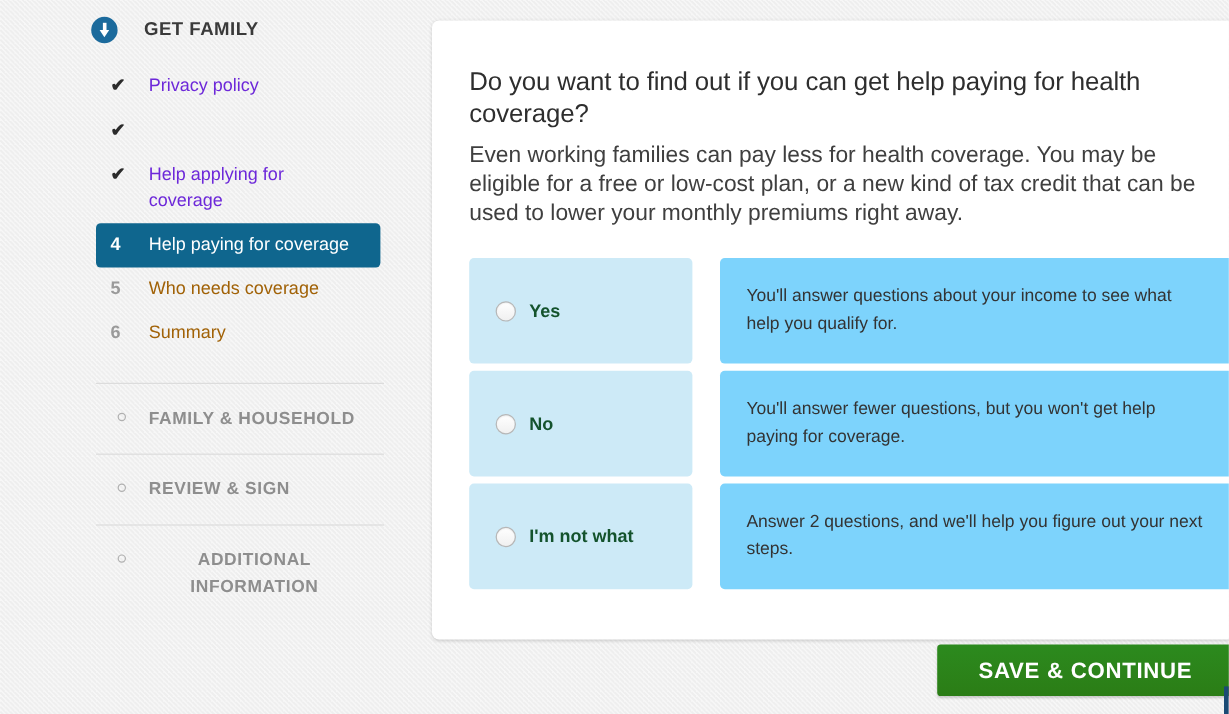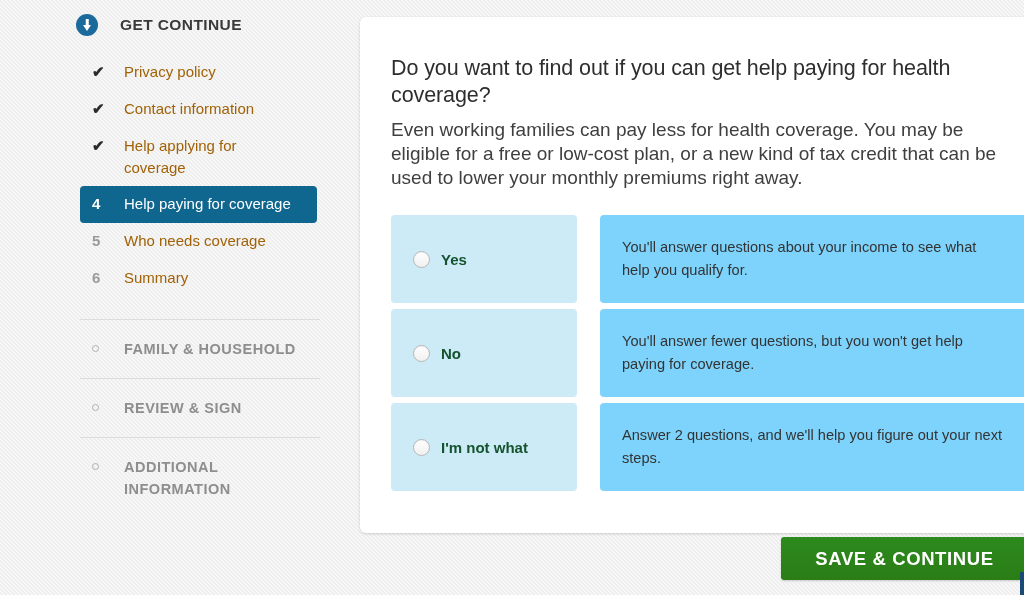--- a/index.html
+++ b/index.html
@@ -95,32 +95,32 @@
     color: #2b2b2b;
     font-size: 15px;
   }
   .nav-num { color: #9a9a9a; font-weight: bold; }
   .nav-label {
     padding-left: 14px;
     line-height: 22px;
     color: #3d3d3d;
     max-width: 185px;
   }
-  .nav-item.done .nav-label { color: #a16207; }
+  .nav-item.done .nav-label { color: #6d28d9; }
   .nav-item.pending .nav-label { color: #a16207; }
 
   .nav-item.active {
     background: #0f668e;
     width: 237px;
   }
   .nav-item.active .nav-marker,
   .nav-item.active .nav-label { color: #ffffff; }
   .nav-item.active .nav-num { color: #ffffff; }
 
-  .nav-sections { margin-top: 22px; }
+  .nav-sections { margin-top: 22px; text-align: center; }
   .nav-section {
     border-top: 1px solid #dcdcdc;
     width: 240px;
     display: flex;
     align-items: flex-start;
     padding: 18px 0 18px 0;
   }
   .nav-section:last-child { border-bottom: none; }
   .sec-marker {
     width: 30px;
@@ -252,35 +252,34 @@
     background: #1b4a74;
   }
 </style>
 </head>
 <body>
 
 <div class="sidebar">
 
   <div class="nav-header">
     <span class="nav-header-icon"></span>
-    <span class="nav-header-label">GET CONTINUE</span>
+    <span class="nav-header-label">GET FAMILY</span>
   </div>
 
   <div class="nav-item done">
     <span class="nav-marker">
       <span class="nav-check">✔</span>
     </span>
     <span class="nav-label">Privacy policy</span>
   </div>
 
   <div class="nav-item done">
     <span class="nav-marker">
       <span class="nav-check">✔</span>
     </span>
-    <span class="nav-label">Contact information</span>
   </div>
 
   <div class="nav-item done">
     <span class="nav-marker">
       <span class="nav-check">✔</span>
     </span>
     <span class="nav-label">Help applying for coverage</span>
   </div>
 
   <div class="nav-item active">

